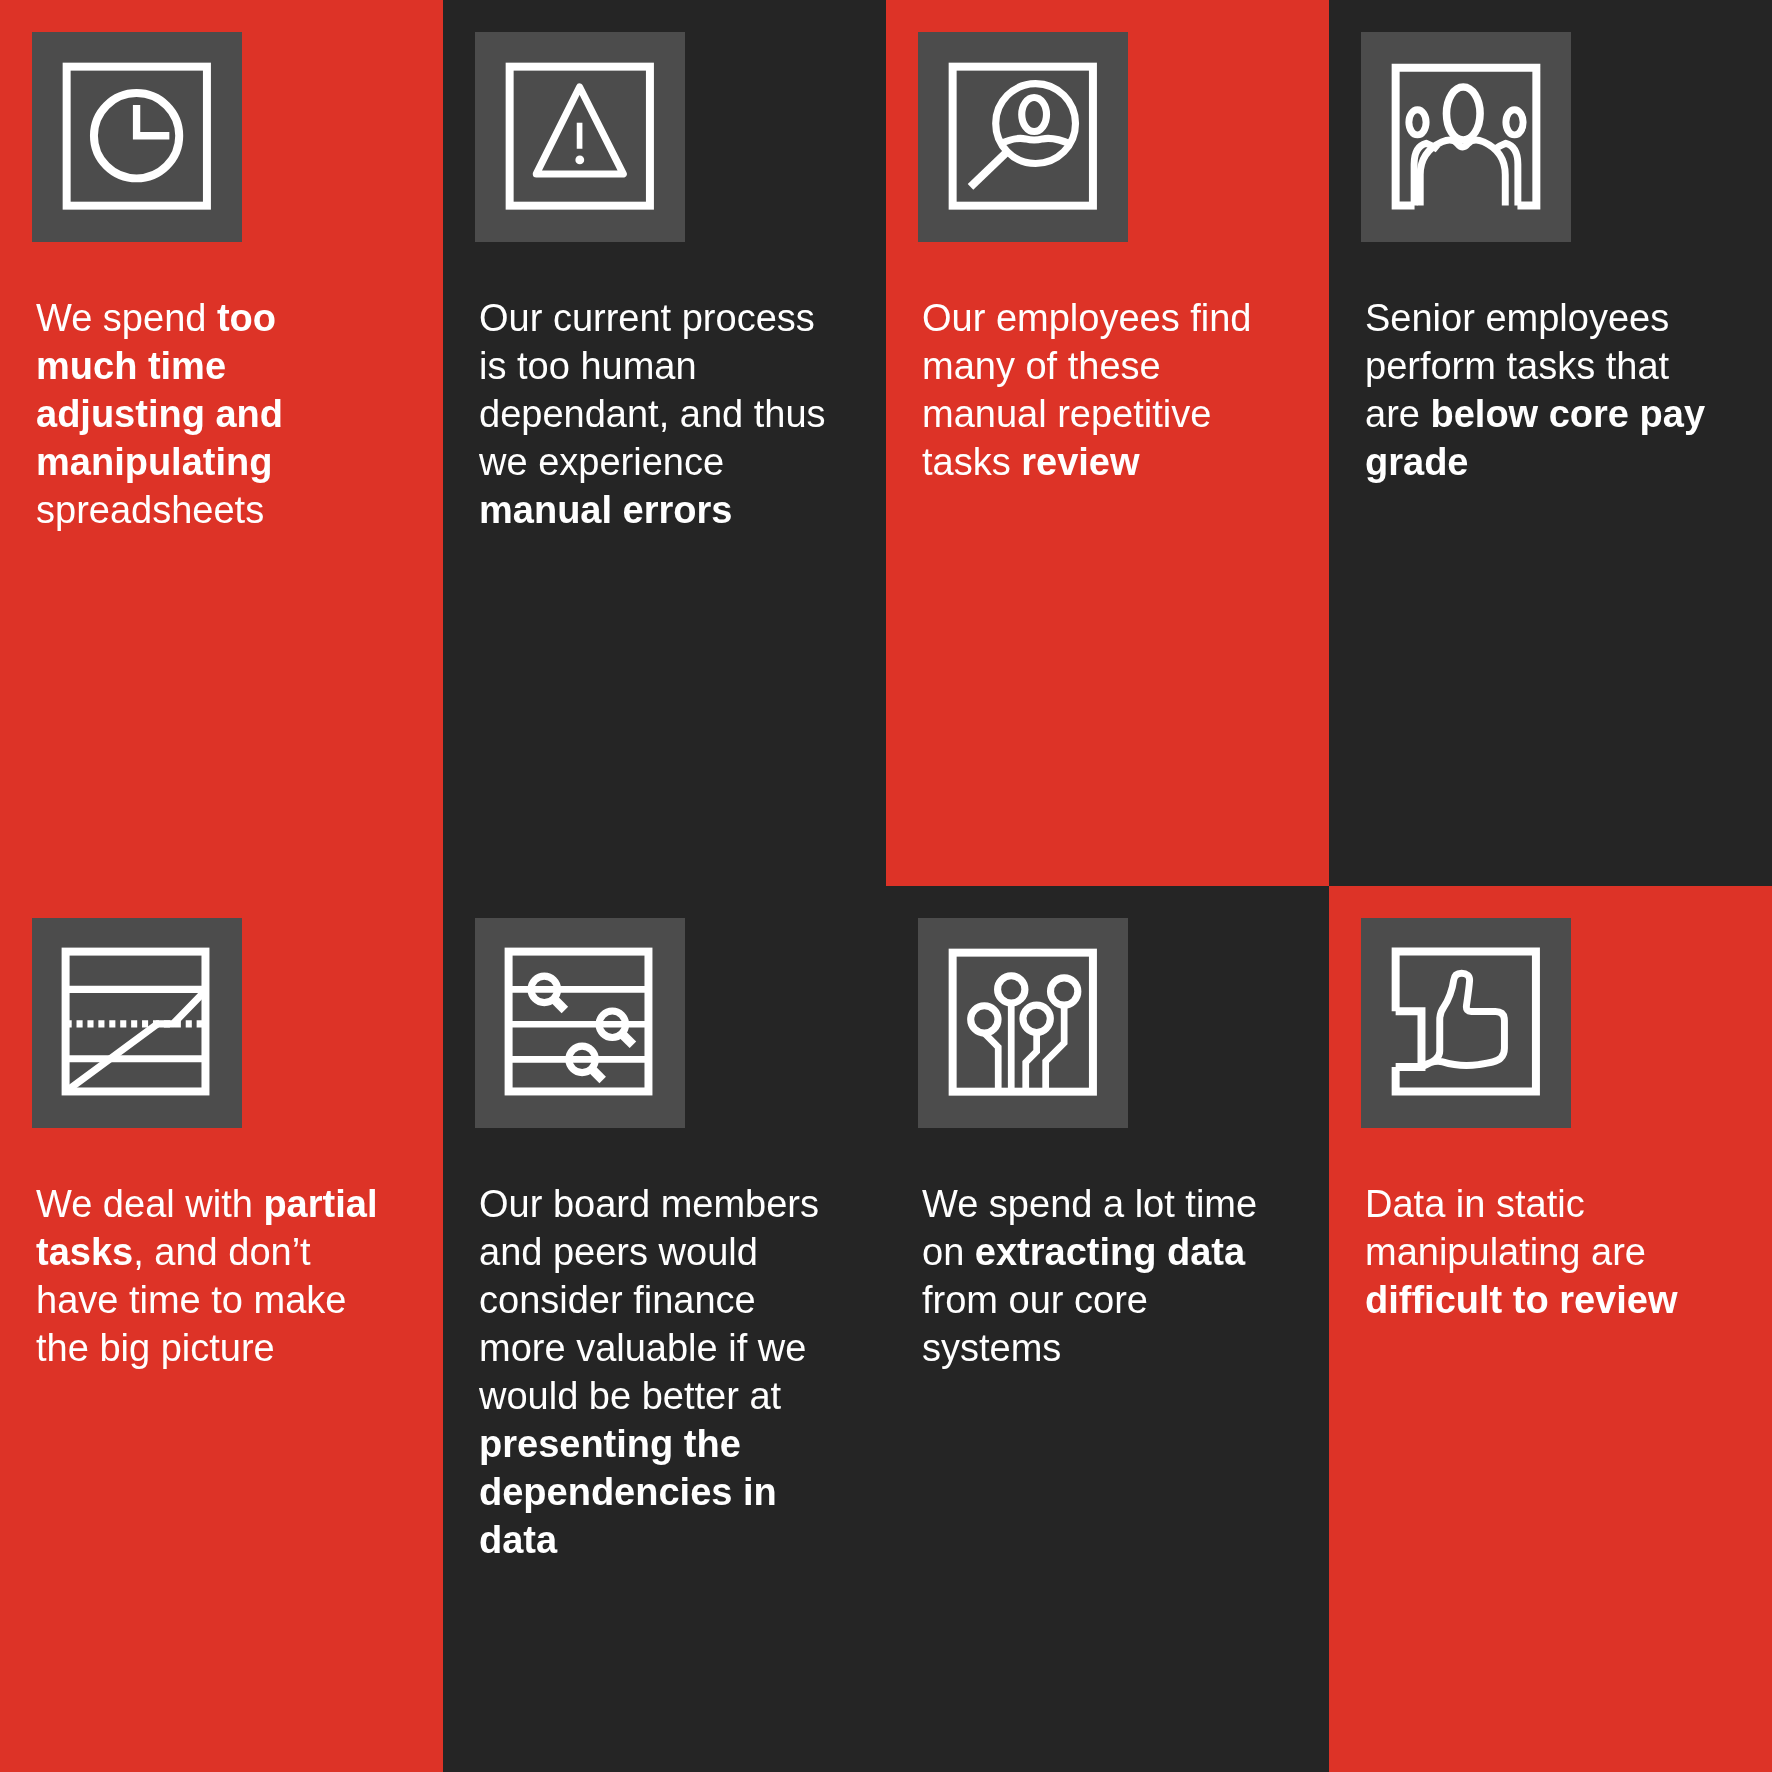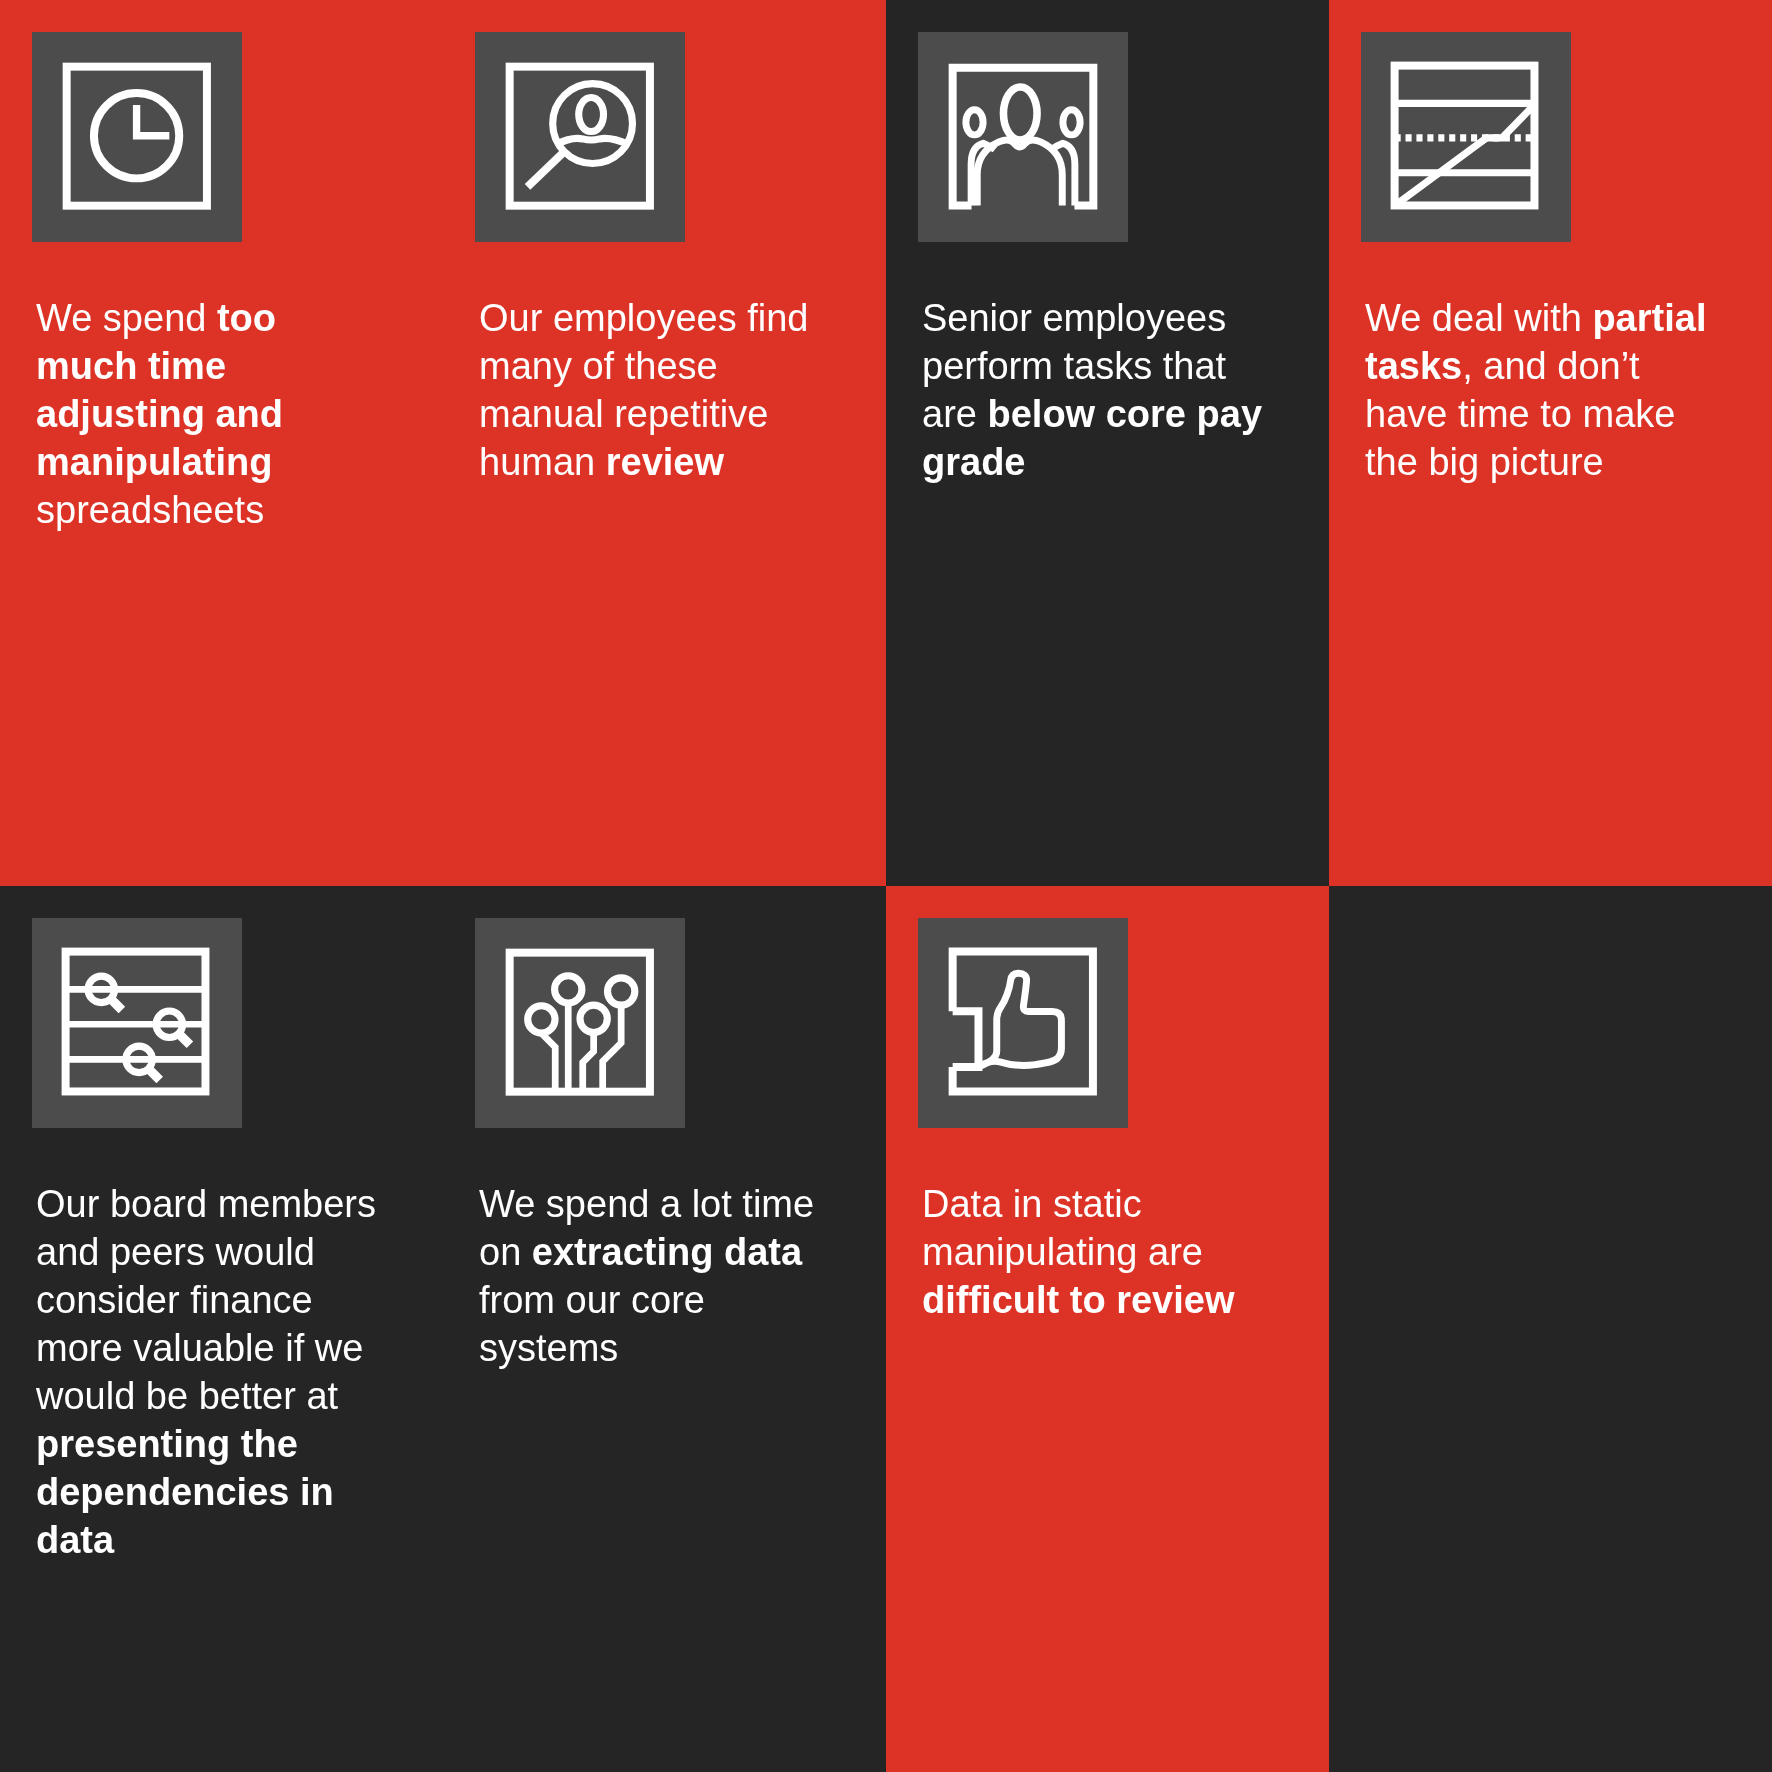--- a/index.html
+++ b/index.html
@@ -43,32 +43,43 @@
     <div class="icon-box">
       <svg viewBox="0 0 100 100">
         <rect class="st" x="16.5" y="16.5" width="66.8" height="66.2" stroke-width="3.8"></rect>
         <circle class="st" cx="49.8" cy="49.4" r="20.3" stroke-width="3.8"></circle>
         <path class="st" d="M49.8,34.8 L49.8,49.4 L65.4,49.4" stroke-width="3.5"></path>
       </svg>
     </div>
     <p class="card-text"><span>We spend </span><b>too much time adjusting and manipulating</b><span> spreadsheets</span></p>
   </section>
 
+  <section class="card bg-dark">
+    <div class="icon-box">
+      <svg viewBox="0 0 100 100">
+        <rect class="st" x="16.5" y="16.5" width="66.8" height="66.2" stroke-width="3.8"></rect>
+        <path class="st" d="M49.8,26.2 L70.6,67.6 L29.2,67.6 Z" stroke-width="3.4" stroke-linejoin="round"></path>
+        <line class="st" x1="49.8" y1="43.2" x2="49.8" y2="55.6" stroke-width="2.7"></line>
+        <circle cx="49.9" cy="60.9" r="2.1" fill="#FFFFFF"></circle>
+      </svg>
+    </div>
+    <p class="card-text"><span>Our current process is too human dependant, and thus we experience </span><b>manual errors</b></p>
+  </section>
 
   <section class="card bg-red">
     <div class="icon-box">
       <svg viewBox="0 0 100 100">
         <rect class="st" x="16.5" y="16.5" width="66.8" height="66.2" stroke-width="3.8"></rect>
         <circle class="st" cx="56" cy="43.6" r="19" stroke-width="3.4"></circle>
         <ellipse class="st" cx="55.3" cy="39.3" rx="5.9" ry="8.1" stroke-width="3.4"></ellipse>
         <path class="st" d="M38.8,53.5 Q46,49.8 51.3,50.9 Q55.3,52 59.3,50.9 Q64.8,49.8 72.9,53.5" stroke-width="3.4"></path>
         <line class="st" x1="42" y1="57.4" x2="25" y2="73.8" stroke-width="3.8"></line>
       </svg>
     </div>
-    <p class="card-text"><span>Our employees find many of these manual repetitive human </span><b>review</b></p>
+    <p class="card-text"><span>Our employees find many of these manual repetitive tasks </span><b>review</b></p>
   </section>
 
   <section class="card bg-dark">
     <div class="icon-box">
       <svg viewBox="0 0 100 100">
         <path class="st" d="M25.5,82.6 L16.5,82.6 L16.5,17 L83.5,17 L83.5,82.6 L74.5,82.6" stroke-width="3.8"></path>
         <ellipse class="st" cx="26.9" cy="43" rx="4.1" ry="6" stroke-width="3.3"></ellipse>
         <ellipse class="st" cx="73.1" cy="43" rx="4.1" ry="6" stroke-width="3.3"></ellipse>
         <path class="st" d="M25.3,82.6 L25.3,63 Q25.3,54.5 31,53 Q34.6,54.4 36.6,56" stroke-width="3.3"></path>
         <path class="st" d="M74.7,82.6 L74.7,63 Q74.7,54.5 69,53 Q65.4,54.4 63.4,56" stroke-width="3.3"></path>

